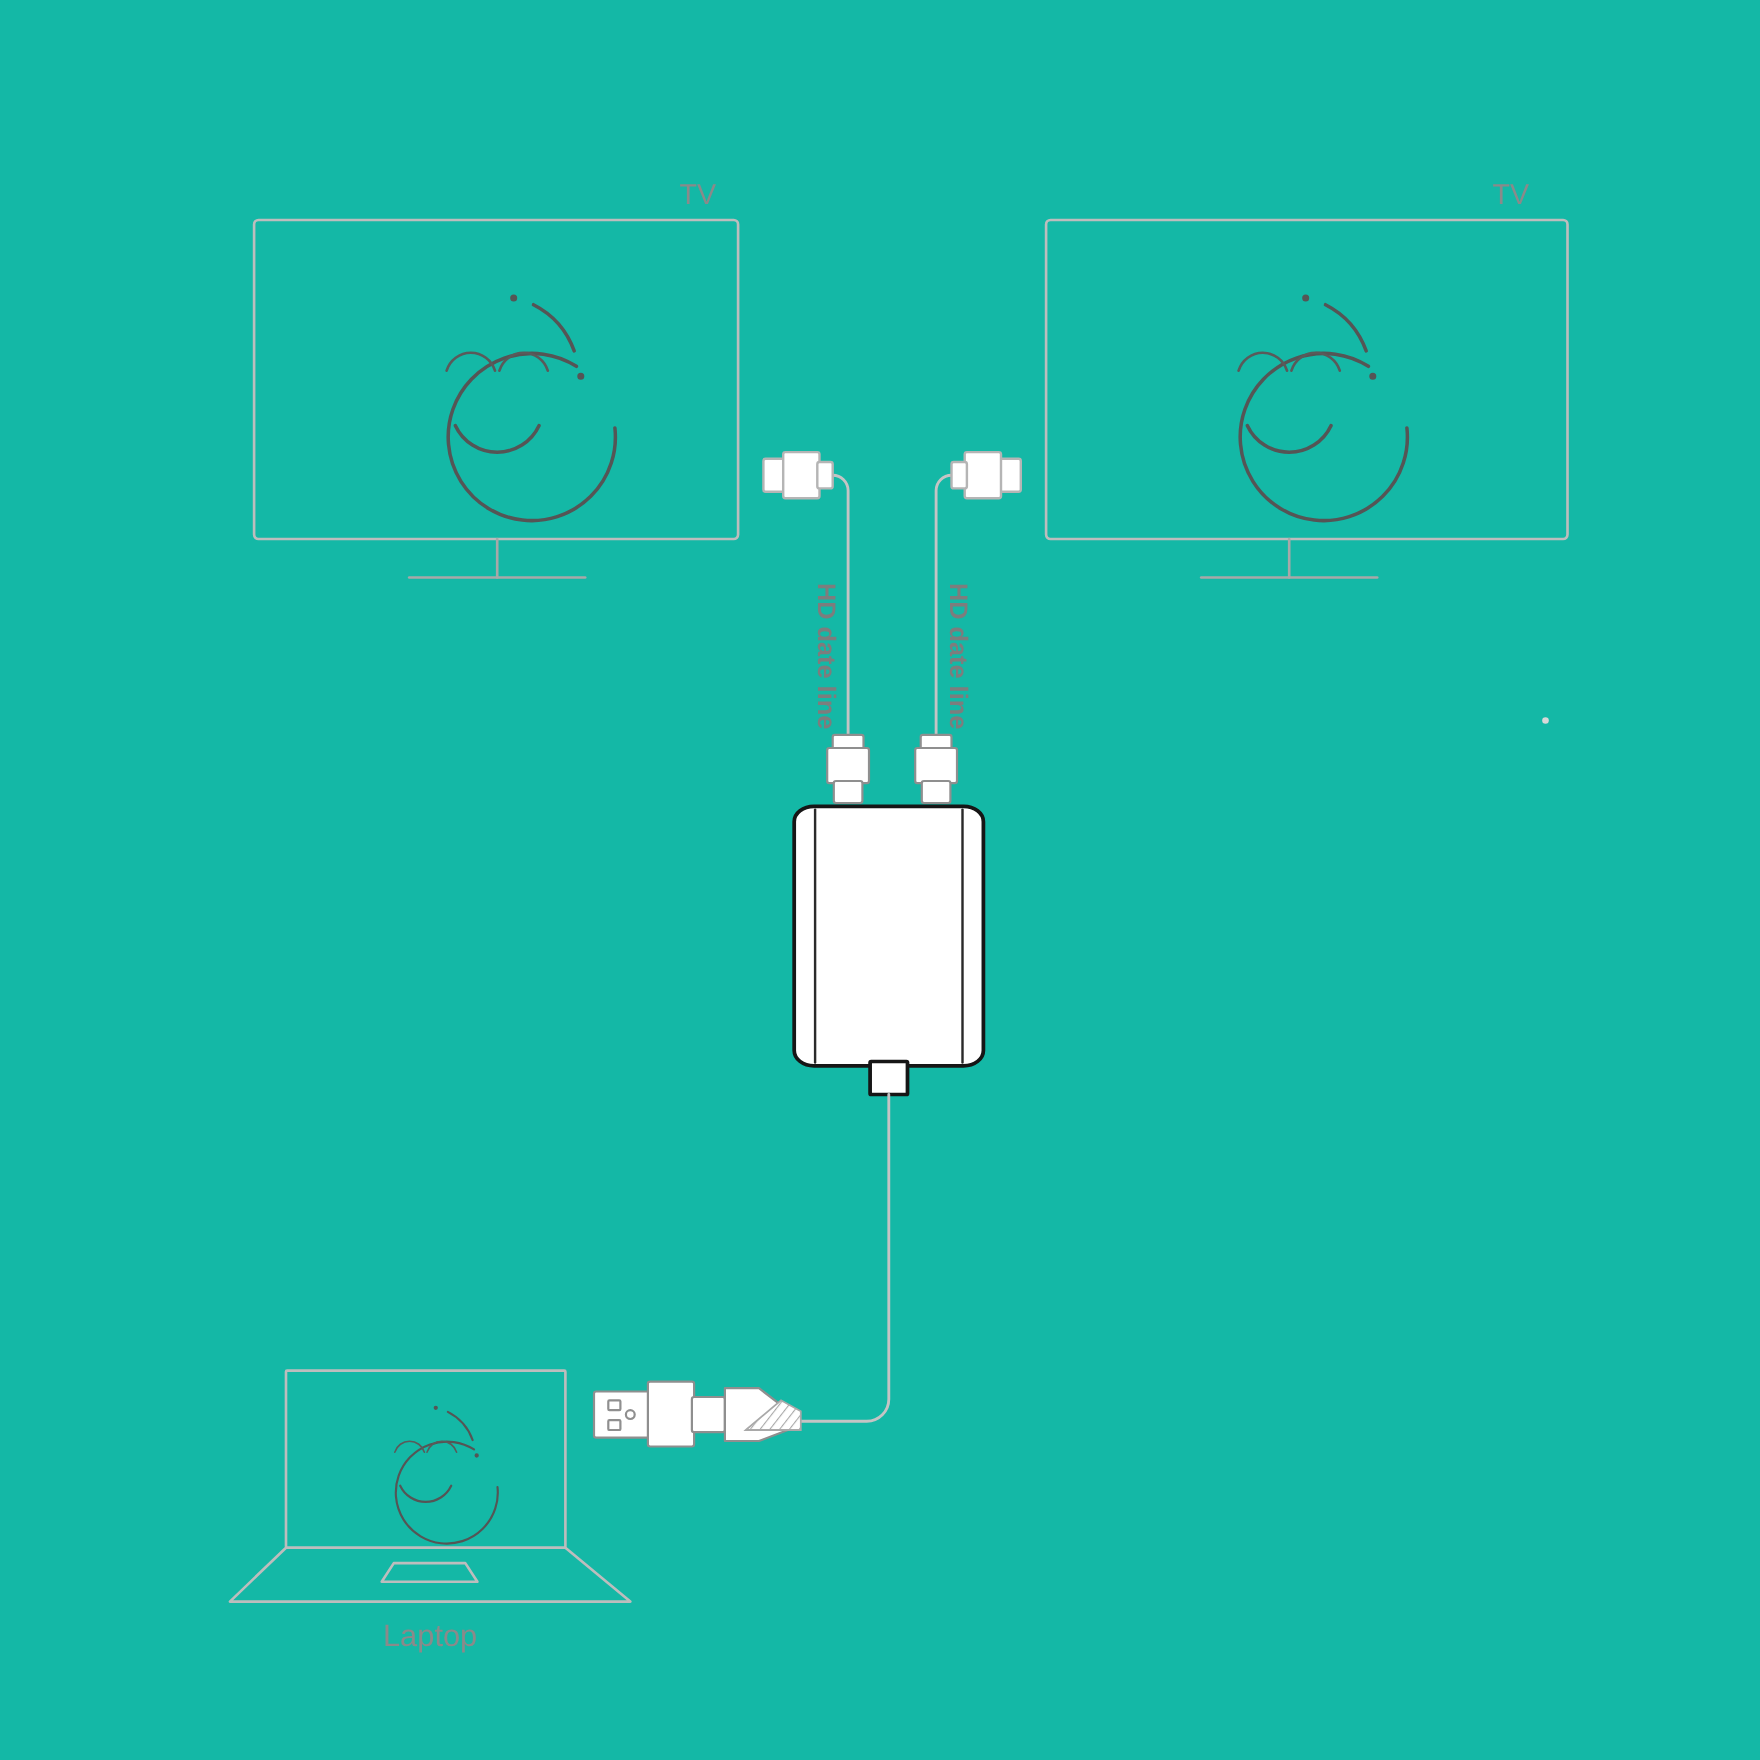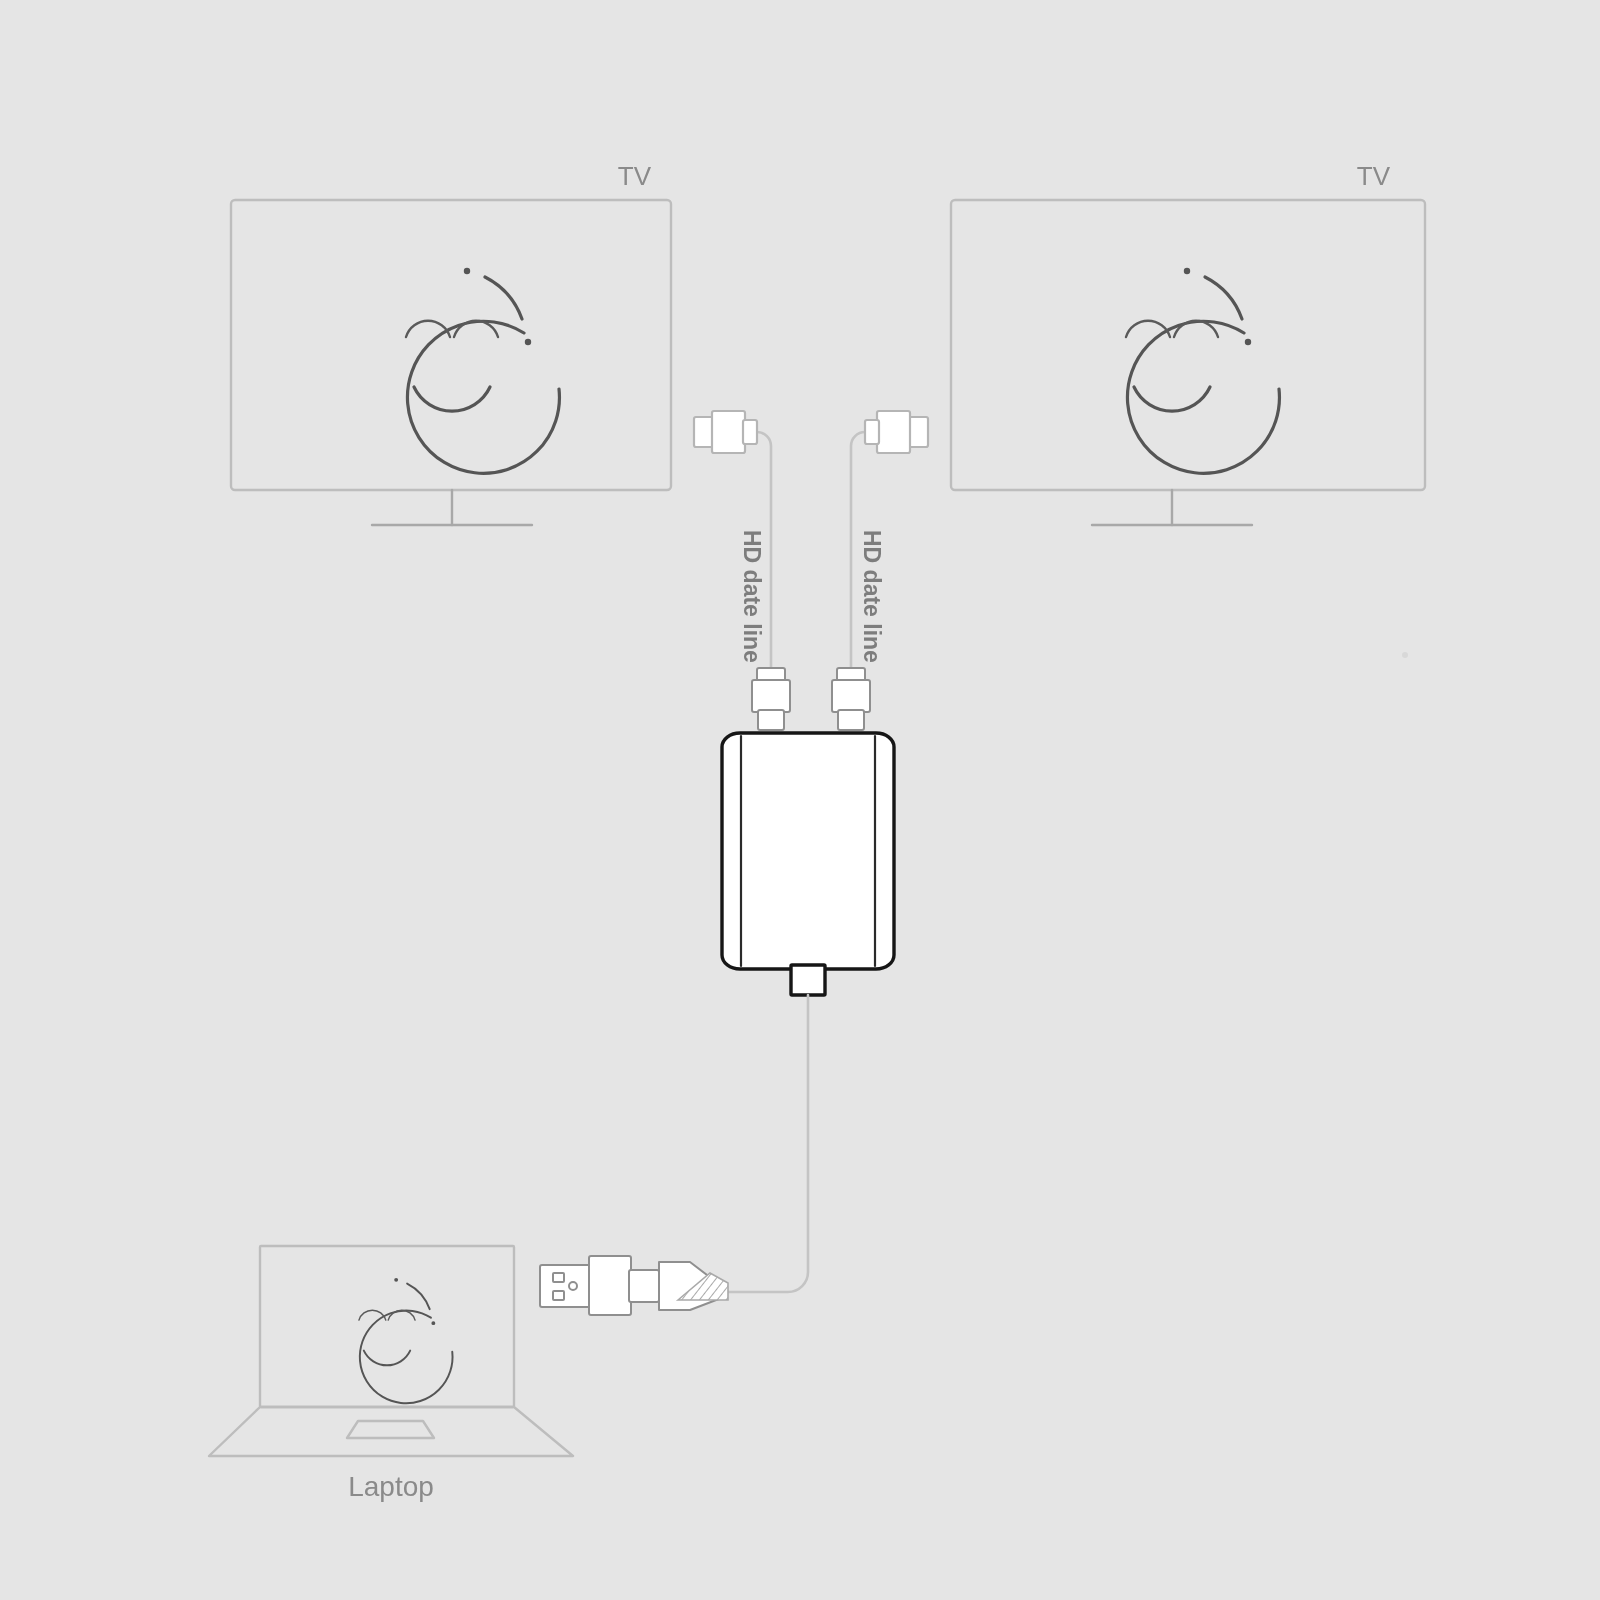--- a/index.html
+++ b/index.html
@@ -7,21 +7,21 @@
     padding: 0;
     background: #ffffff;
   }
   body {
     font-family: "Liberation Sans", sans-serif;
   }
   #diagram-root {
     position: relative;
     width: 1600px;
     height: 1600px;
-    background: #e5e5e5;
+    background: #14b8a6;
     overflow: hidden;
     text-align: center;
   }
   #diagram-svg {
     position: absolute;
     left: 0;
     top: 0;
     width: 1600px;
     height: 1600px;
   }

